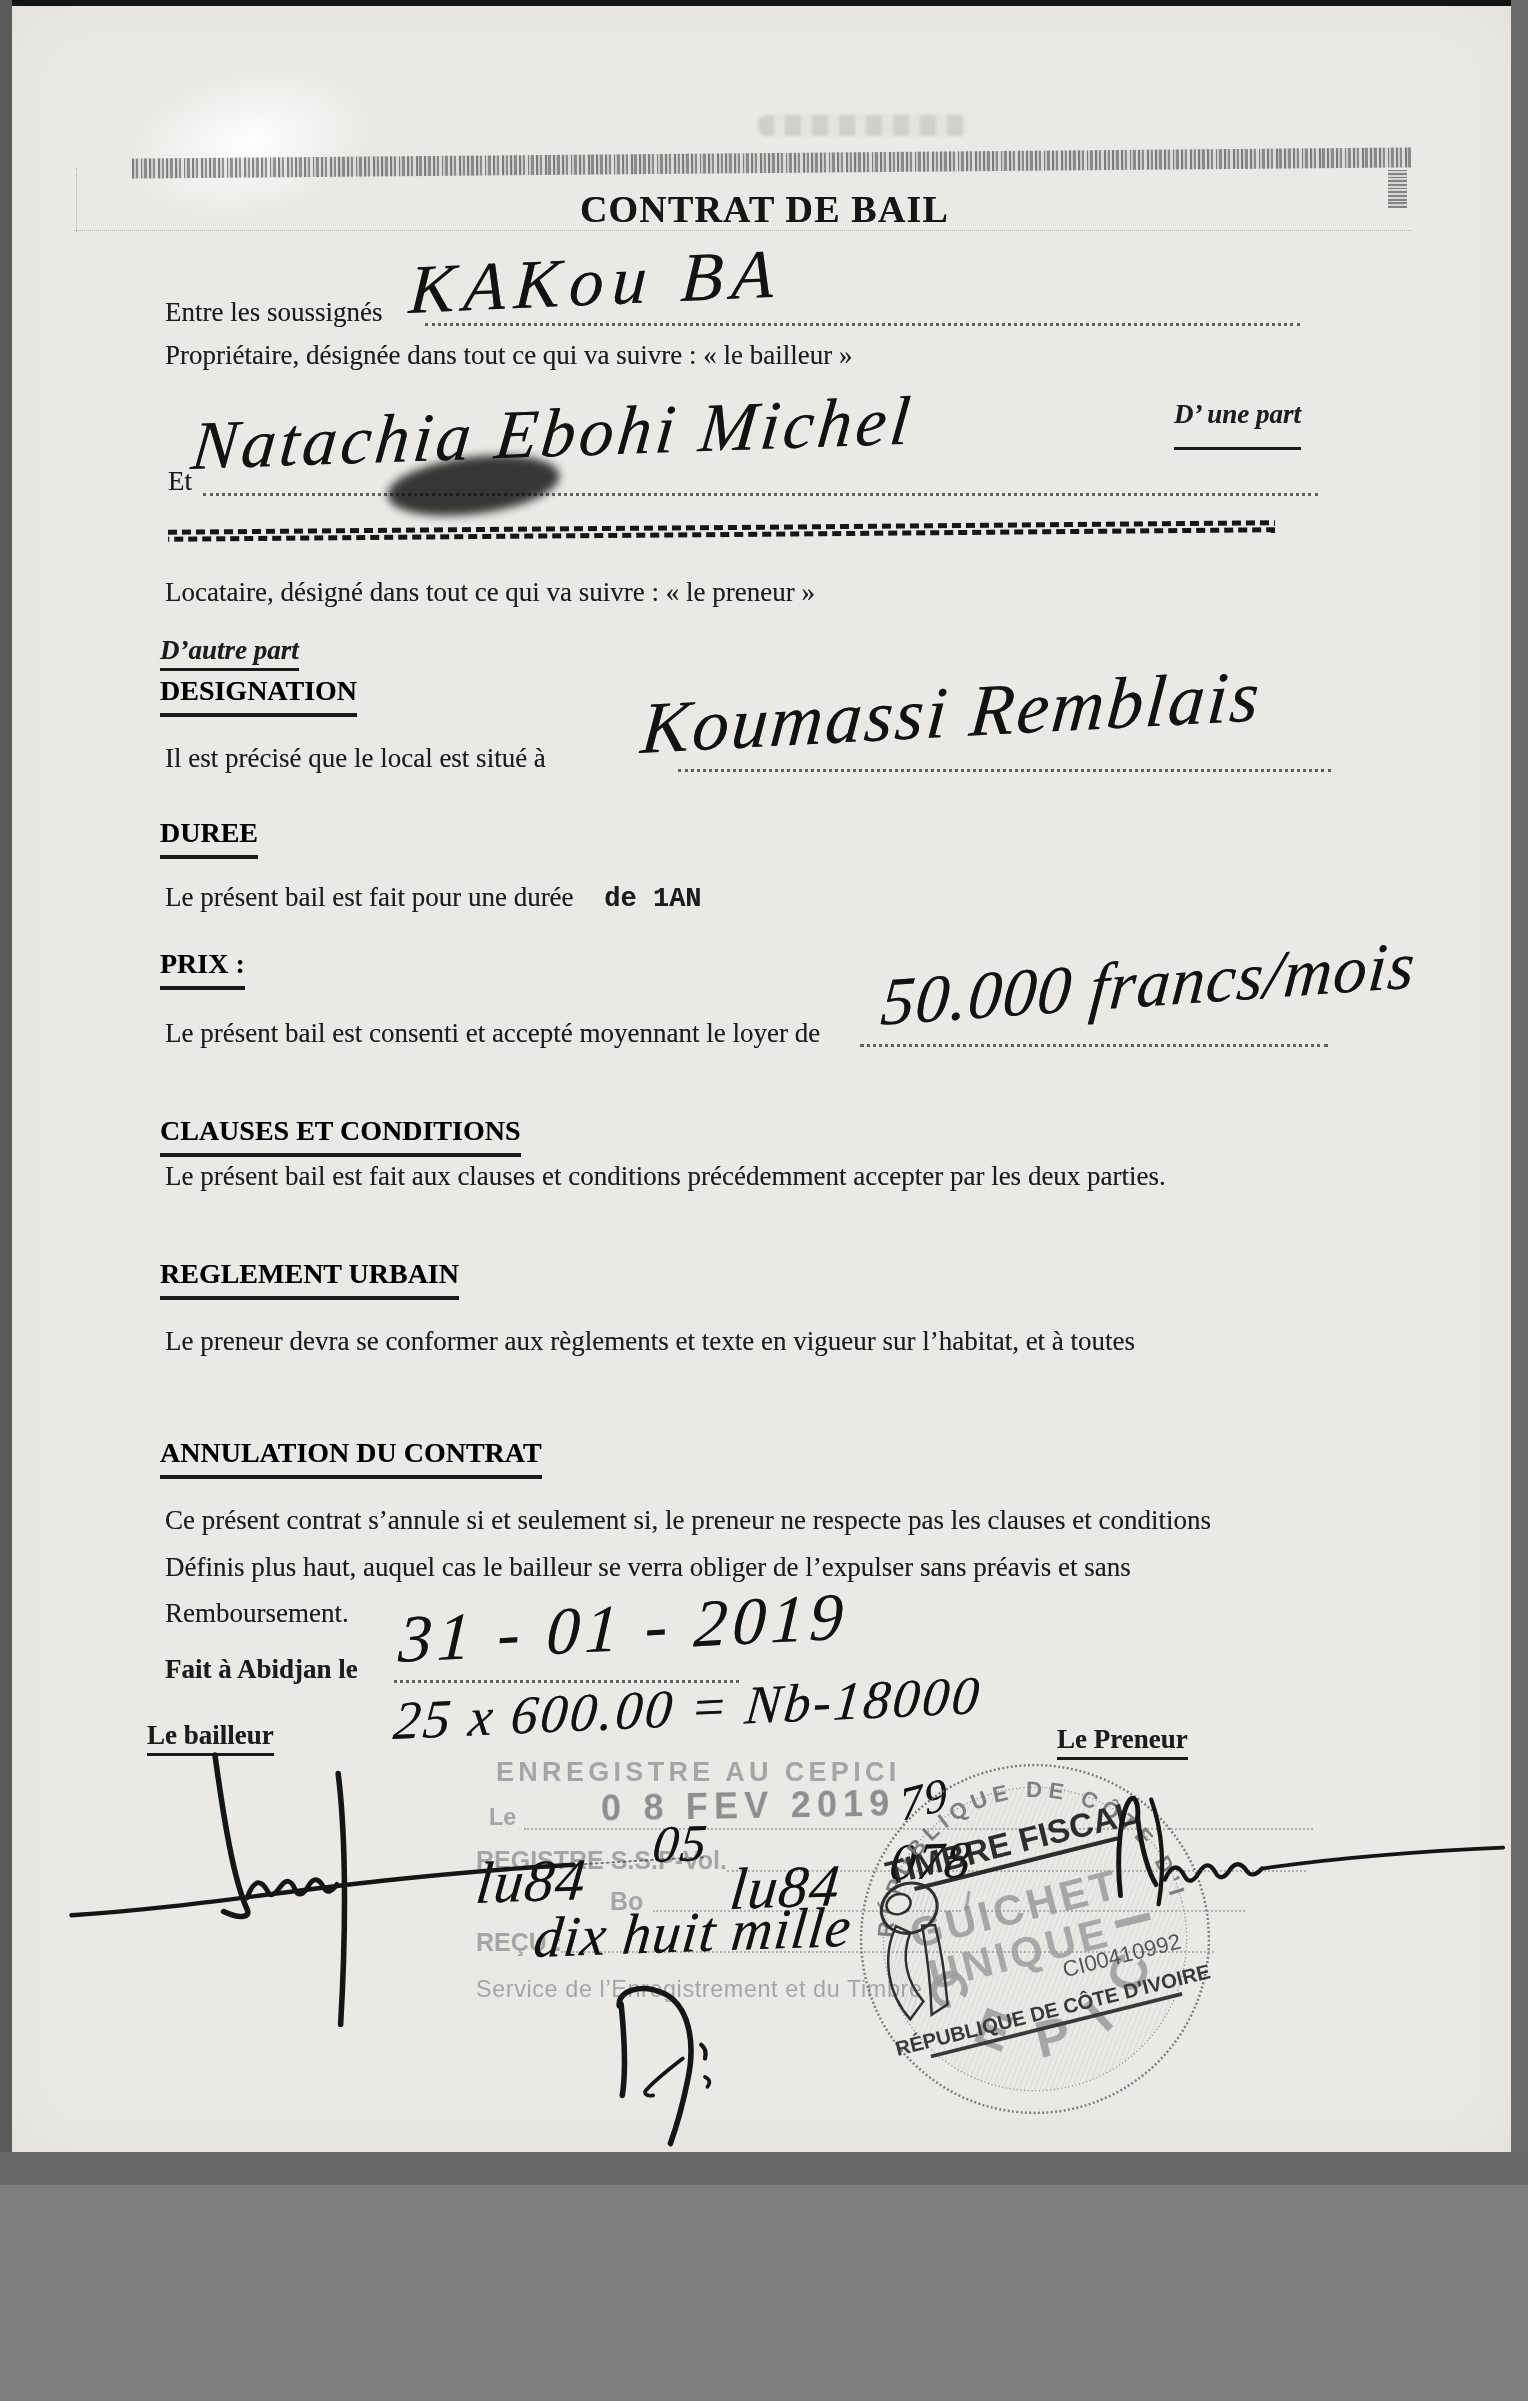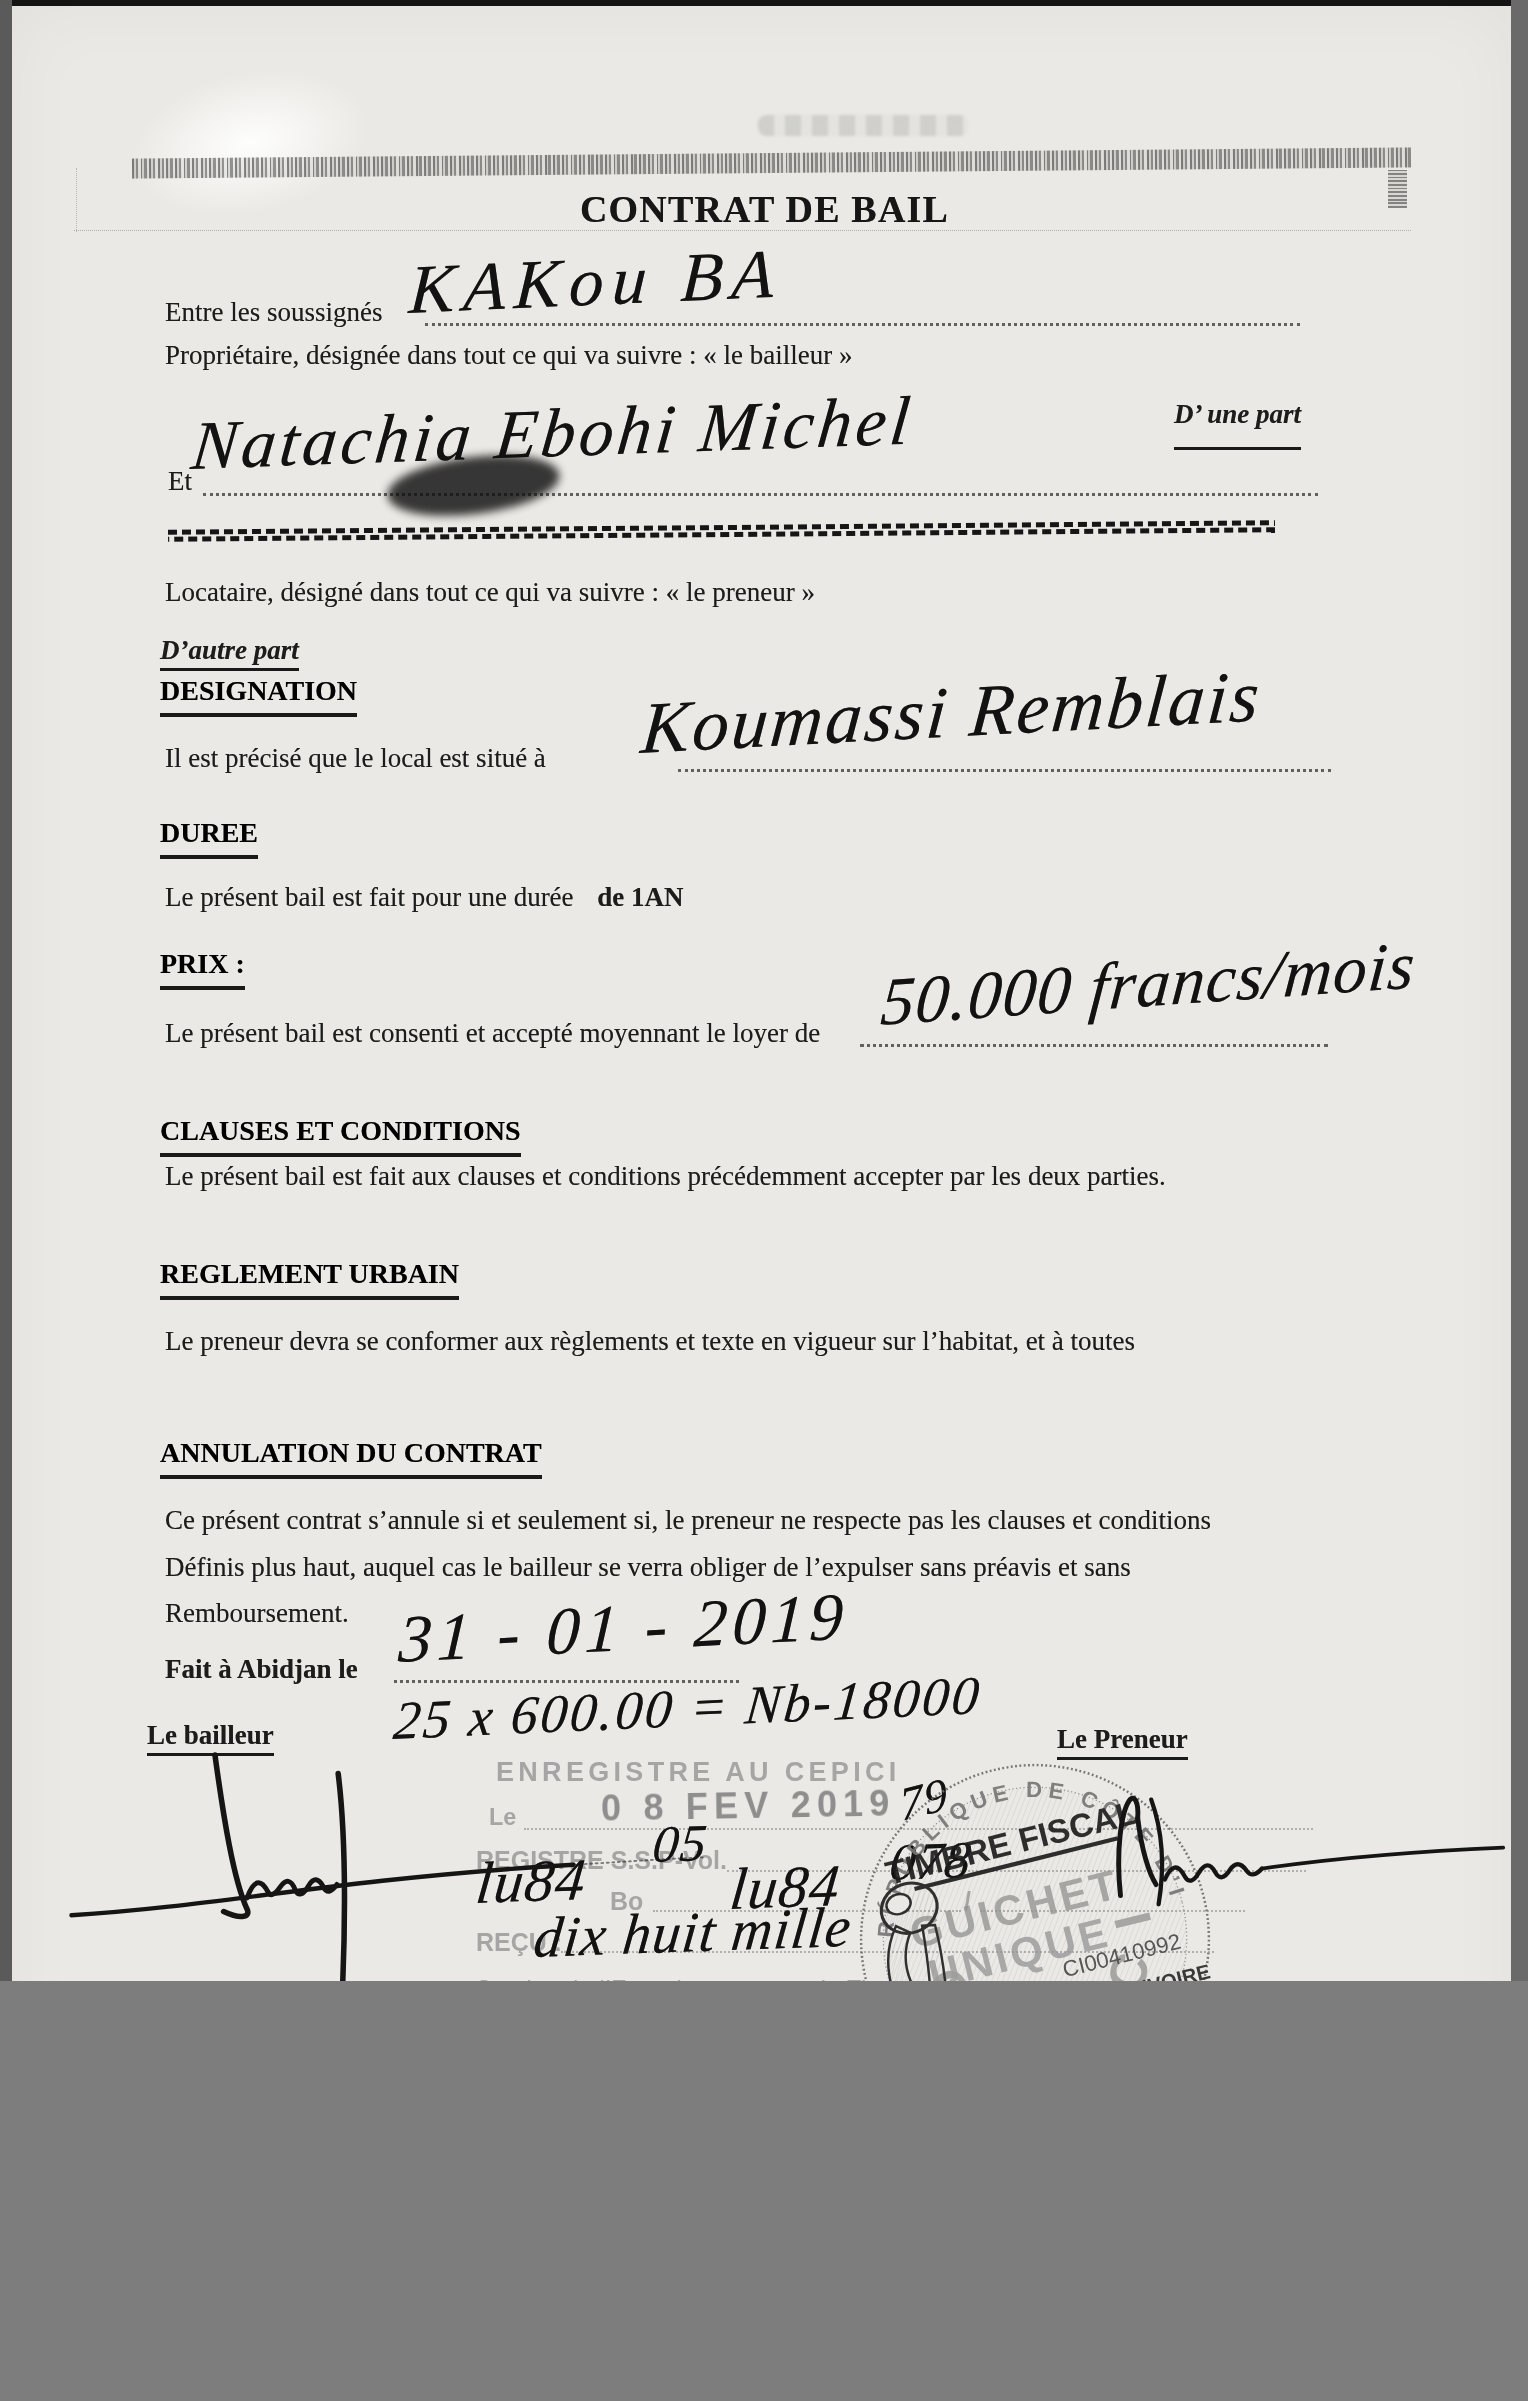--- a/index.html
+++ b/index.html
@@ -1,16 +1,16 @@
 <!DOCTYPE html>
 <html style="font-size:10px"><head>
 <meta charset="utf-8">
 <style>
   html,body{margin:0;padding:0;background:#7d7d7d;}
-  #root{position:relative;width:1528px;height:1981px;overflow:hidden;background:#7d7d7d;
+  #root{position:relative;width:1528px;height:2401px;overflow:hidden;background:#7d7d7d;
         font-family:"Liberation Serif",serif;}
   
   .strip-top{position:absolute;left:0;top:0;width:1528px;height:6.2px;background:#141414;}
   .strip-left{position:absolute;left:0;top:0;width:12.3px;height:2157px;background:#5a5a5a;}
   .strip-right{position:absolute;left:1511px;top:0;width:17px;height:2157px;background:#6a6a6a;}
   .band-under-page{position:absolute;left:0;top:2152px;width:1528px;height:33px;background:#686868;}
   .page{position:absolute;left:12.3px;top:6.2px;width:1499px;height:2146px;background:#eae9e5;
         box-shadow:inset 0 0 74px rgba(0,0,0,0.04);}
   .crease{position:absolute;left:74px;top:12.3px;width:431px;height:222px;pointer-events:none;
         background:radial-gradient(closest-side at 40% 55%, rgba(255,255,255,.95), rgba(255,255,255,0) 70%);
@@ -100,21 +100,21 @@
   <div class="t b44 bold hpart" style="left:160px;top:635px;border-bottom:3.7px solid #1a1a1a;padding-bottom:1.8px;">D’autre part</div>
 
   <div class="h" style="left:160px;top:675px;">DESIGNATION</div>
   <div class="t b44" style="left:165px;top:743px;">Il est précisé que le local est situé à</div>
   <div class="leader" style="left:678px;top:769px;width:653px;"></div>
   <div class="hw hw-situe">Koumassi Remblais</div>
 
   <div class="h" style="left:160px;top:817px;">DUREE</div>
   <div class="t b44" style="left:165px;top:882px;">
     <span>Le présent bail est fait pour une durée</span>
-    <span class="bold" style="margin-left:17px;">de  1AN</span>
+    <span class="bold" style="margin-left:24px;font-family:Liberation Mono, monospace;">de  1AN</span>
   </div>
 
   <div class="h" style="left:160px;top:948px;">PRIX :</div>
   <div class="t b44" style="left:165px;top:1018px;">Le présent bail  est consenti et accepté moyennant le loyer de</div>
   <div class="leader" style="left:860px;top:1044px;width:468px;"></div>
   <div class="hw hw-loyer">50.000 francs/mois</div>
 
   <div class="h" style="left:160px;top:1115px;">CLAUSES ET CONDITIONS</div>
   <div class="t b44" style="left:165px;top:1161px;">Le présent bail est fait aux clauses et conditions précédemment  accepter par les deux parties.</div>
 

